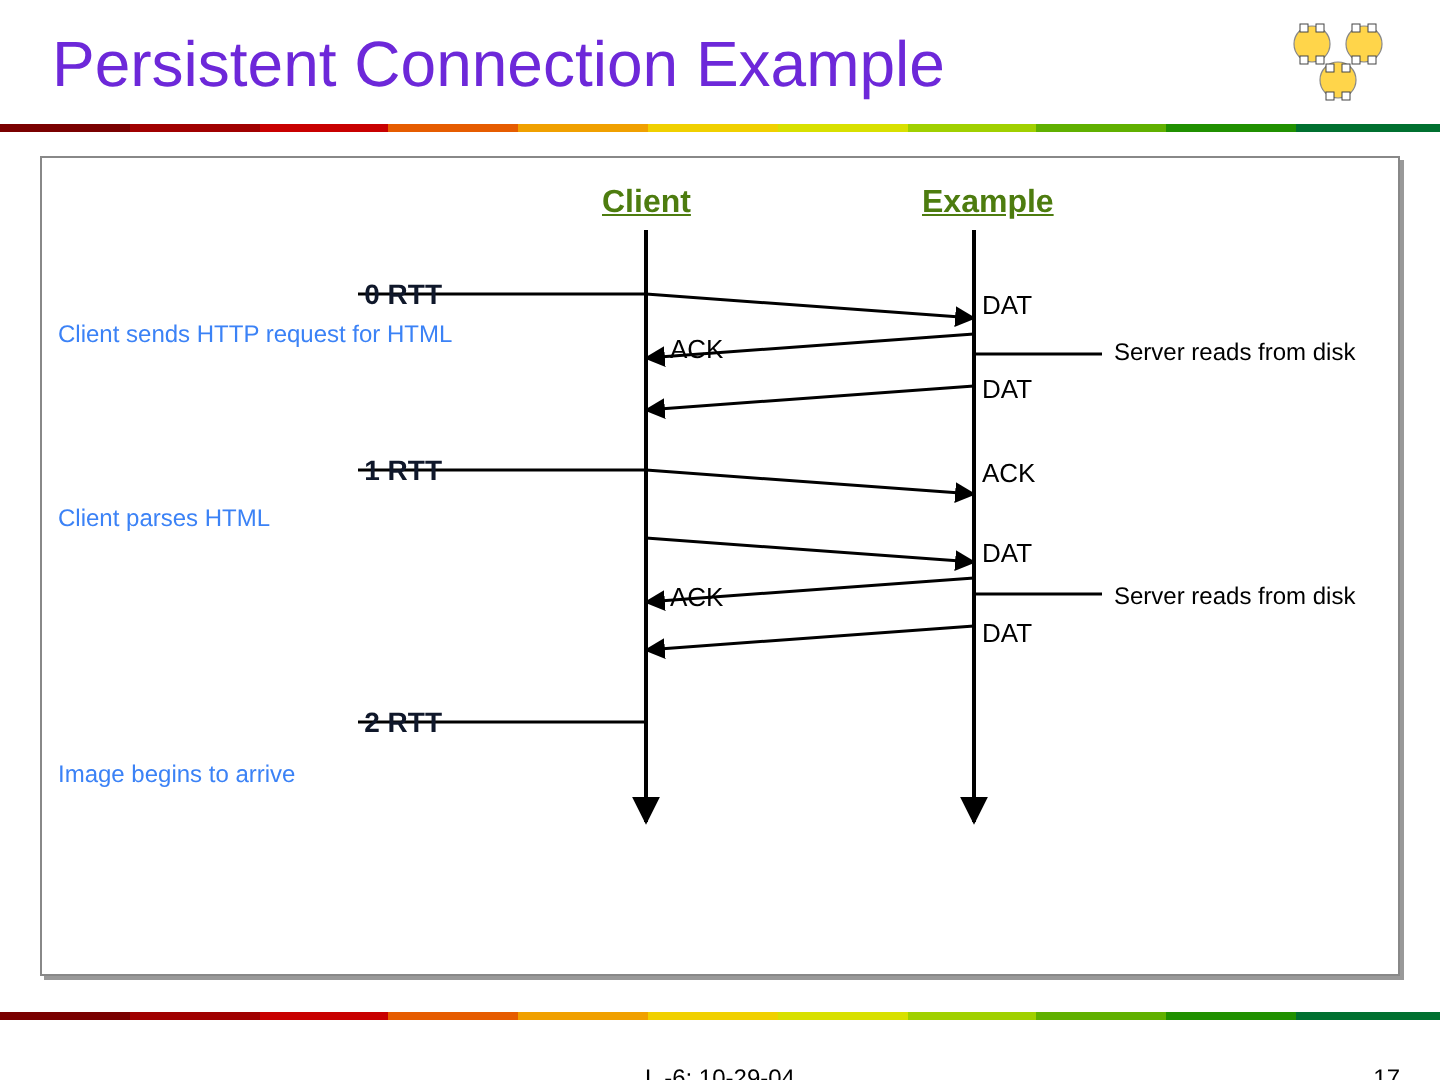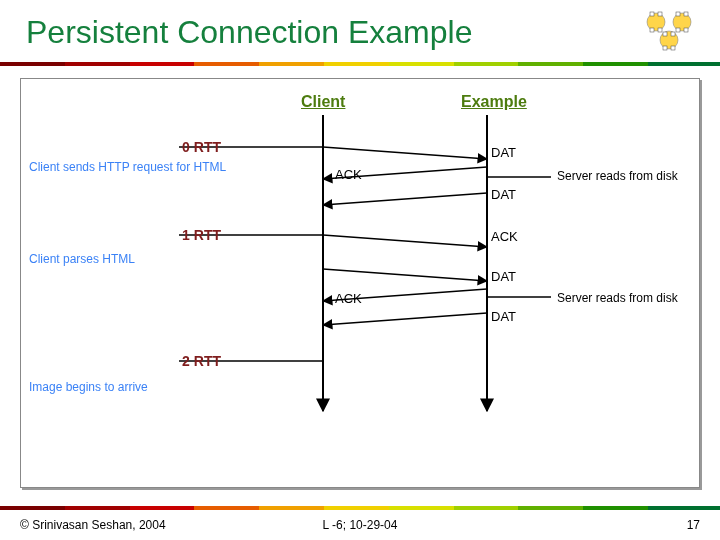--- a/index.html
+++ b/index.html
@@ -10,21 +10,21 @@
     font-family: Arial, Helvetica, sans-serif;
     background: #fff;
     position: relative;
     overflow: hidden;
   }
   .title {
     position: absolute;
     left: 26px;
     top: 14px;
     font-size: 32px;
-    color: #15803d;
+    color: #6d28d9;
     font-weight: 400;
   }
   .title-underline {
     position: absolute;
     left: 0;
     top: 62px;
     width: 720px;
     height: 10px;
   }
   .title-underline .seg {
@@ -46,21 +46,21 @@
     position: absolute;
     font-weight: 700;
     font-size: 16px;
     text-decoration: underline;
     color: #4d7c0f;
   }
   .rtt-label {
     position: absolute;
     font-weight: 700;
     font-size: 14px;
-    color: #7f1d1d;
+    color: #0f172a;
     text-align: right;
     width: 80px;
   }
   .note-left {
     position: absolute;
     font-size: 12px;
     color: #3b82f6;
     text-align: left;
     line-height: 1.35;
   }
@@ -223,16 +223,15 @@
   <div class="seg" style="left:36%;width:9%;background:#f0a000"></div>
   <div class="seg" style="left:45%;width:9%;background:#f0d000"></div>
   <div class="seg" style="left:54%;width:9%;background:#d8e000"></div>
   <div class="seg" style="left:63%;width:9%;background:#a0d000"></div>
   <div class="seg" style="left:72%;width:9%;background:#60b000"></div>
   <div class="seg" style="left:81%;width:9%;background:#209000"></div>
   <div class="seg" style="left:90%;width:10%;background:#007030"></div>
 </div>
 
 <div class="footer">
-  <span>© Srinivasan Seshan, 2004</span>
   <span class="center">L -6; 10-29-04</span>
   <span class="right">17</span>
 </div>
 
 </body></html>

